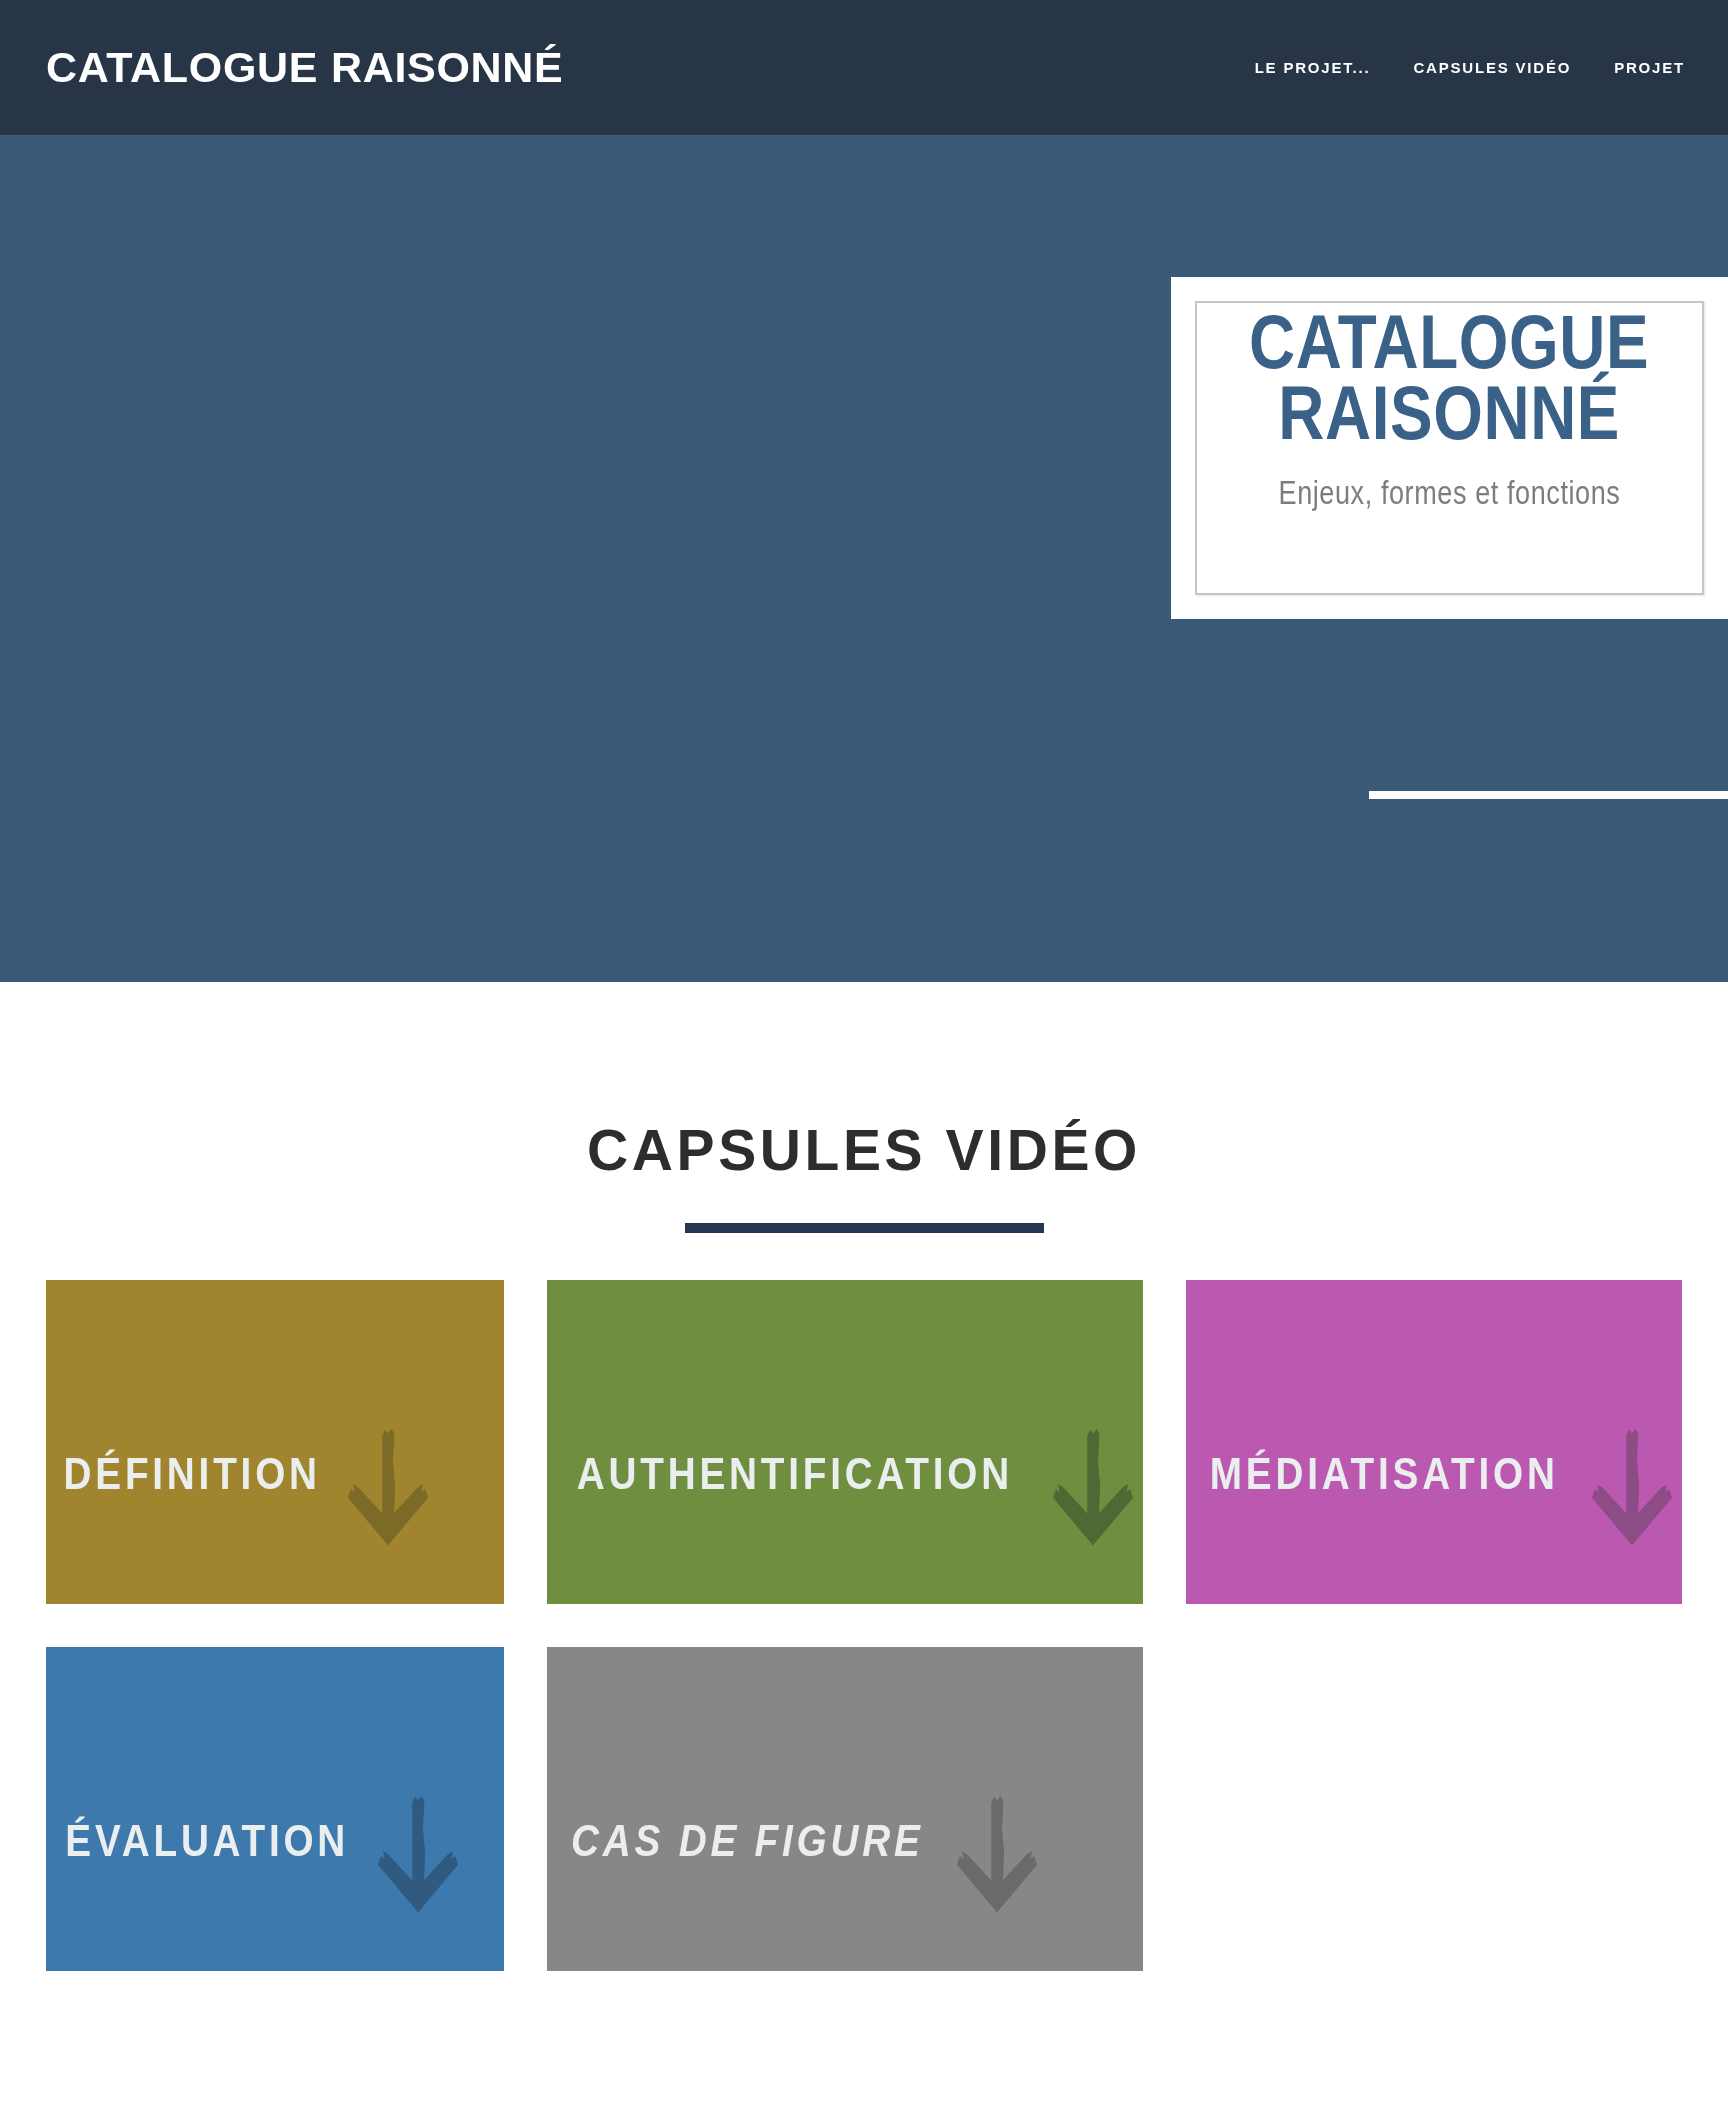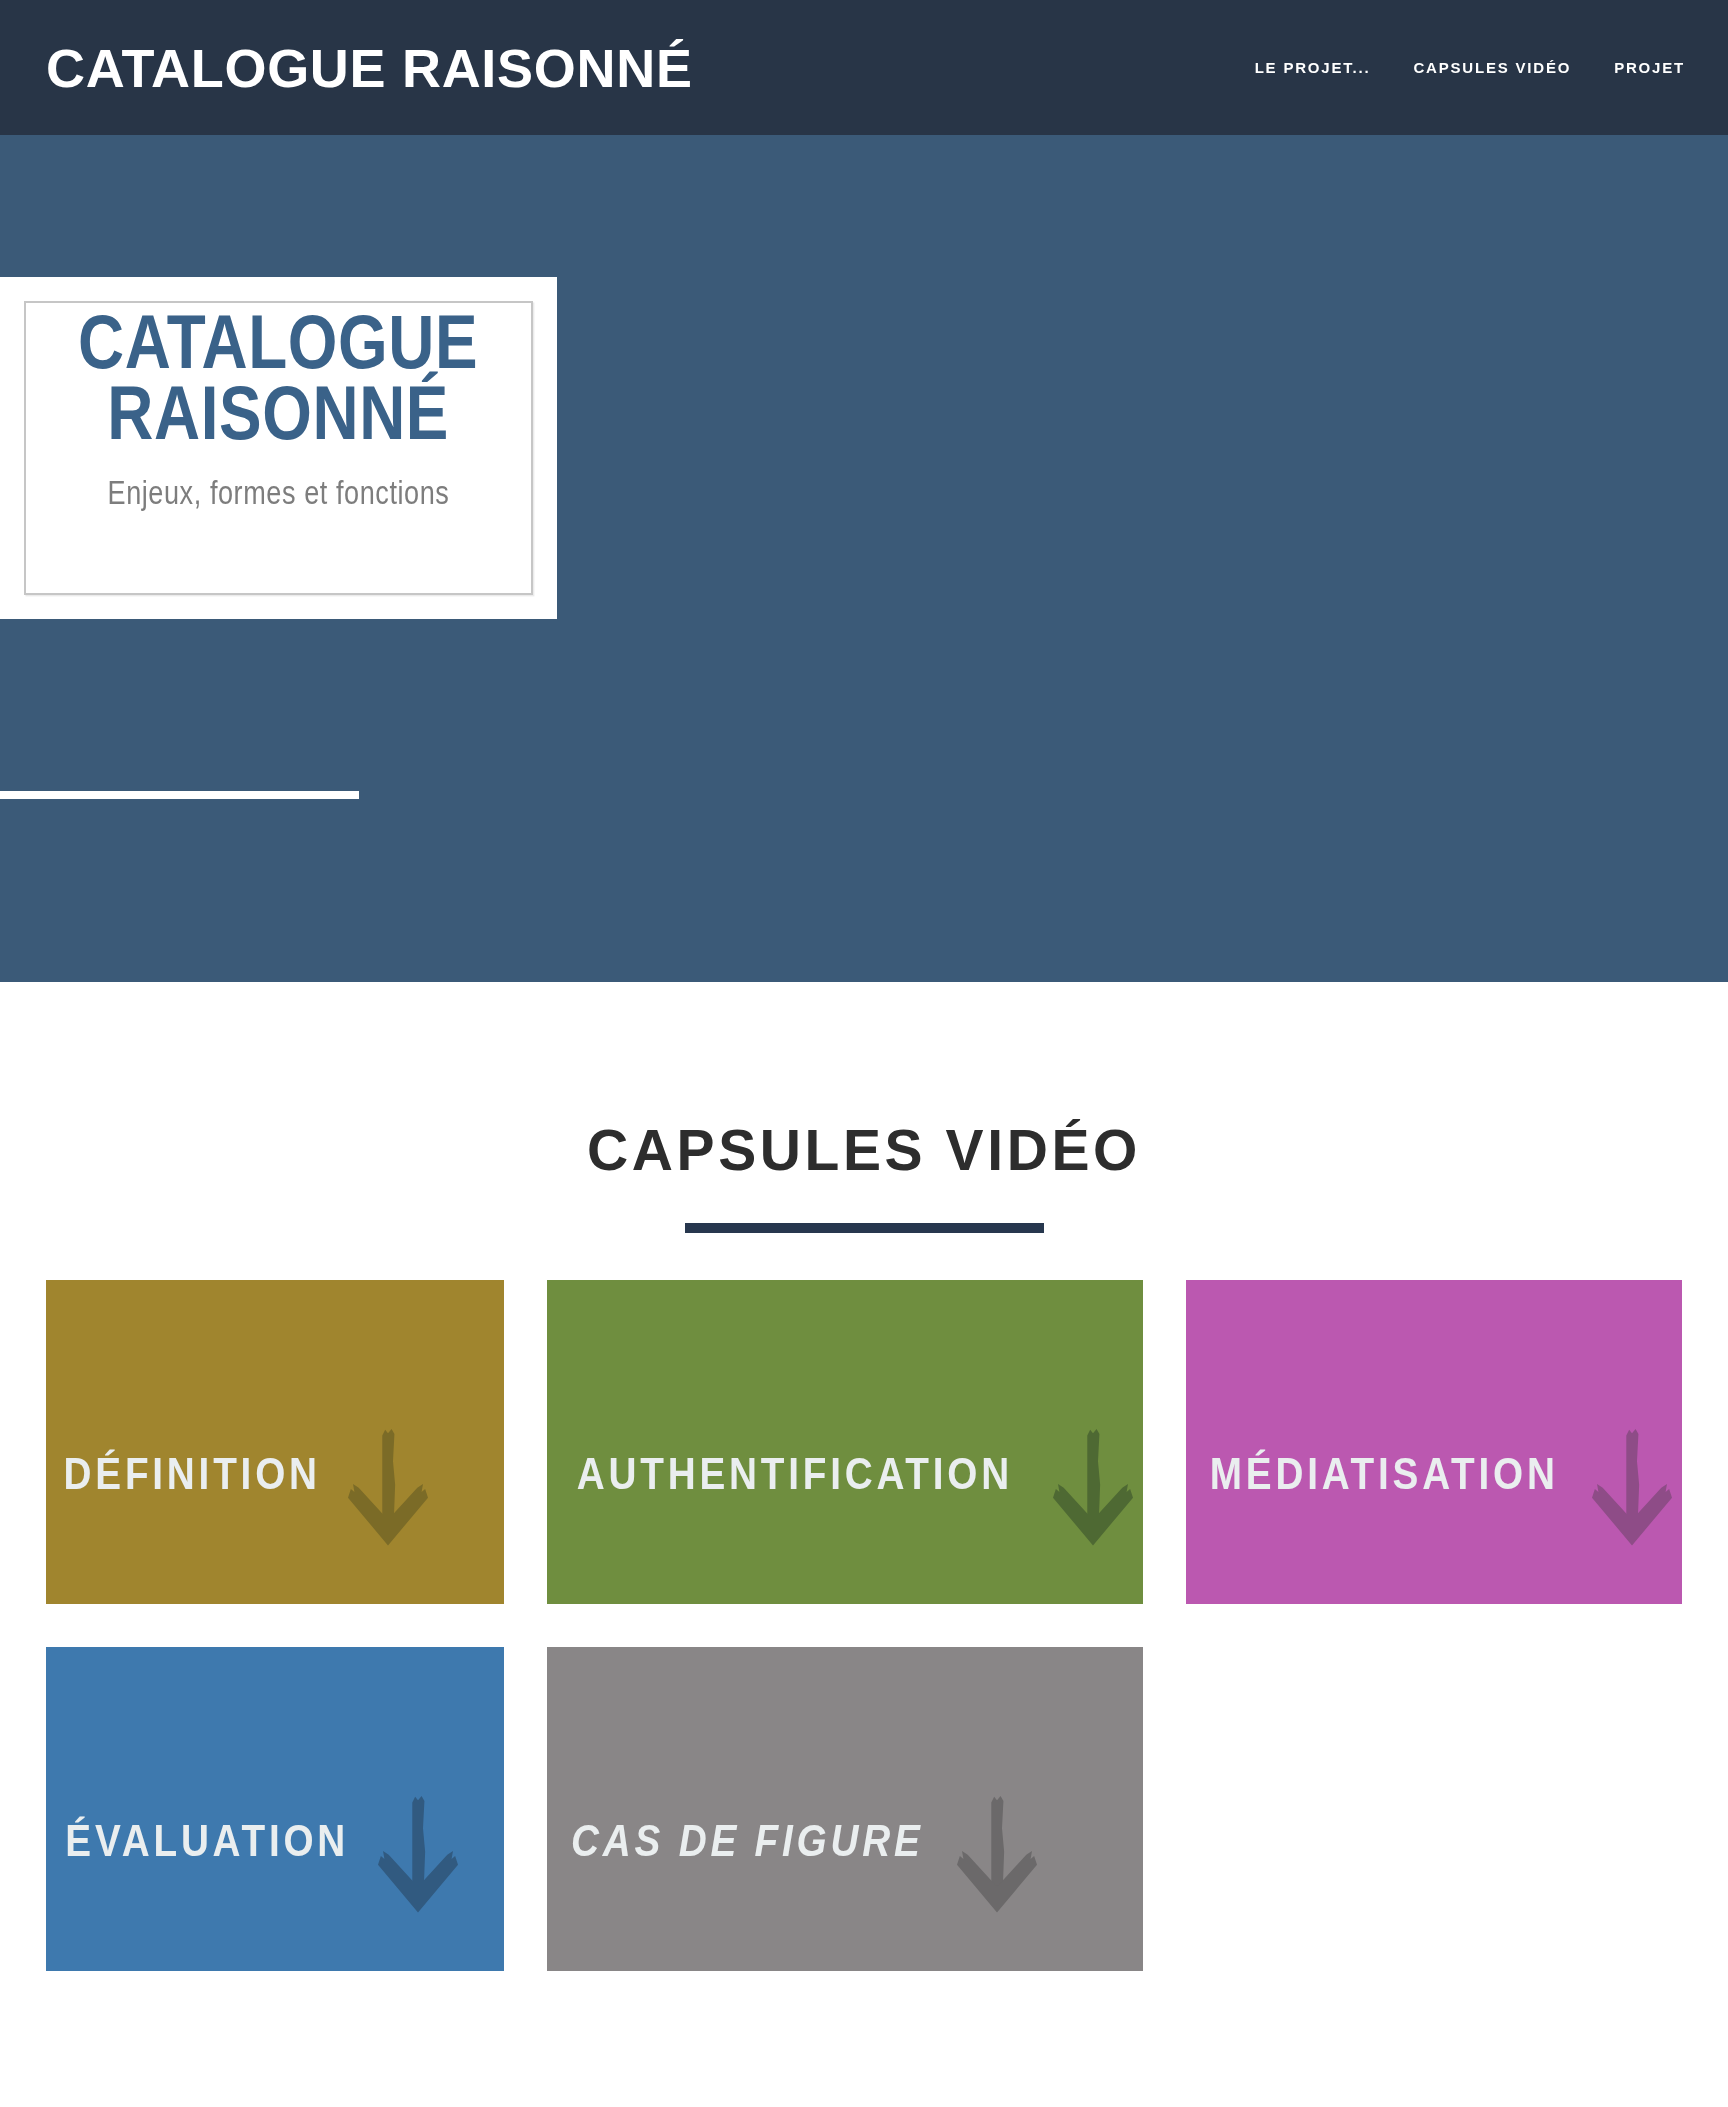--- a/index.html
+++ b/index.html
@@ -10,33 +10,33 @@
     overflow:hidden; position:relative;
   }
 
   
   .site-header {
     height:135px;
     display:flex; align-items:center; justify-content:space-between;
     padding:0 43px 0 46px;
   }
   .brand {
-    font-size:54px; font-weight:800; color:#ffffff;
+    font-size:43px; font-weight:800; color:#ffffff;
     letter-spacing:0.7px; white-space:nowrap; cursor:pointer;
   }
   .nav { display:flex; align-items:center; gap:43px; }
   .nav-item {
     font-size:15px; font-weight:700; color:#ffffff;
     letter-spacing:1.8px; white-space:nowrap; cursor:pointer;
   }
 
   
   .hero {
     height:847px;
-    display:flex; flex-direction:column; align-items:flex-start;
+    display:flex; flex-direction:column; align-items:flex-end;
   }
   .cover-card {
     width:557px; height:342px; margin-top:142px;
     background:#ffffff; position:relative;
     display:flex; flex-direction:column; align-items:center;
   }
   .cover-frame {
     position:absolute; top:24px; left:24px; right:24px; bottom:24px;
     border:2.1px solid #c6c6c6;
     box-shadow:1.4px 1.4px 0 rgba(0,0,0,0.08);

